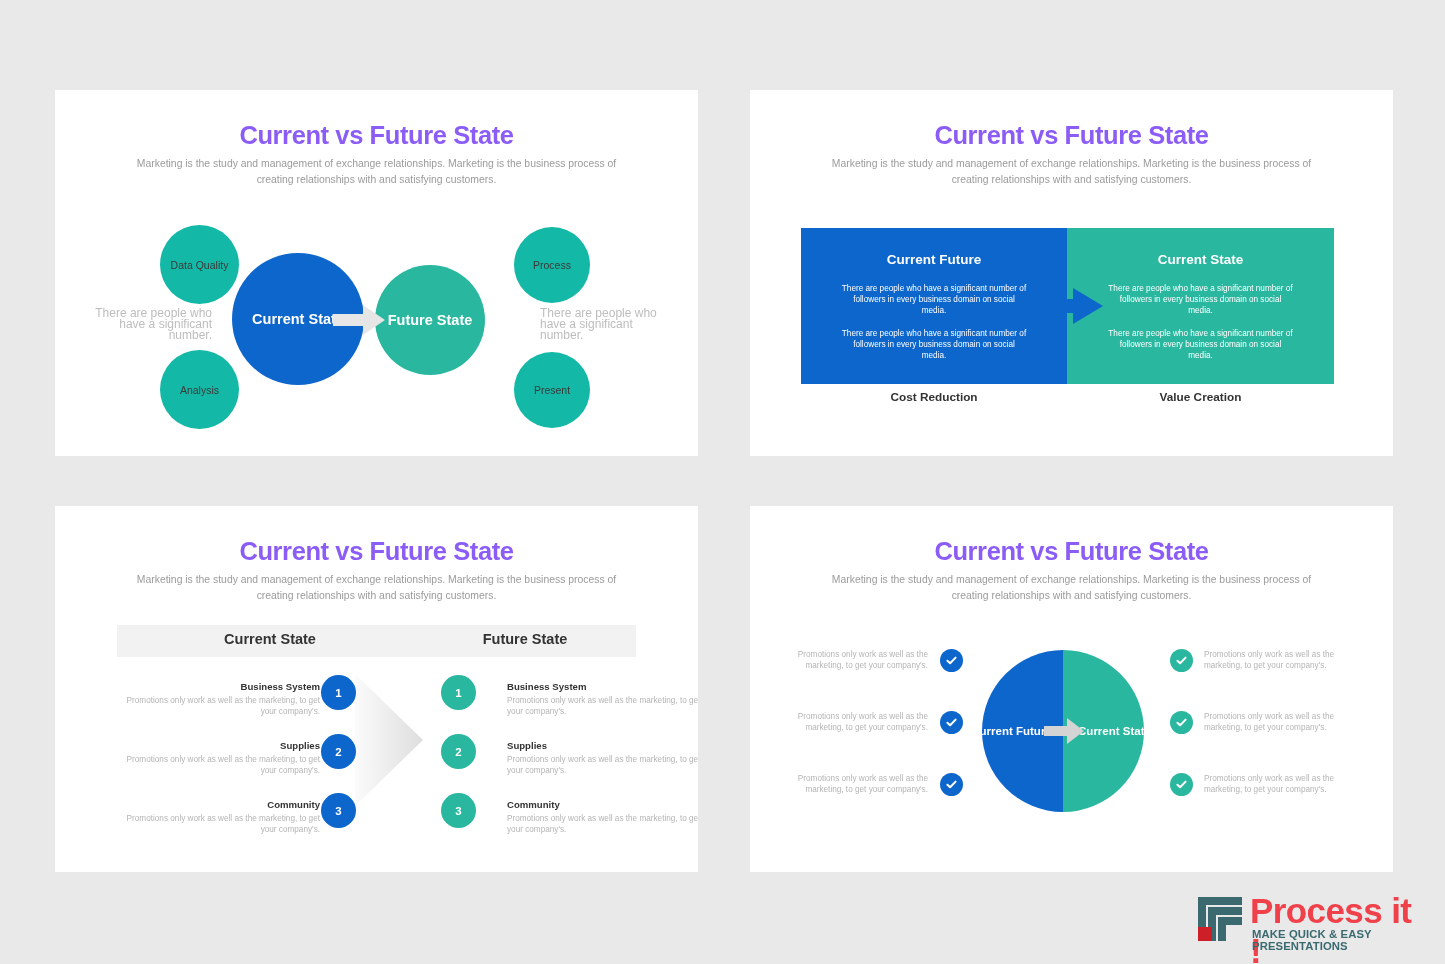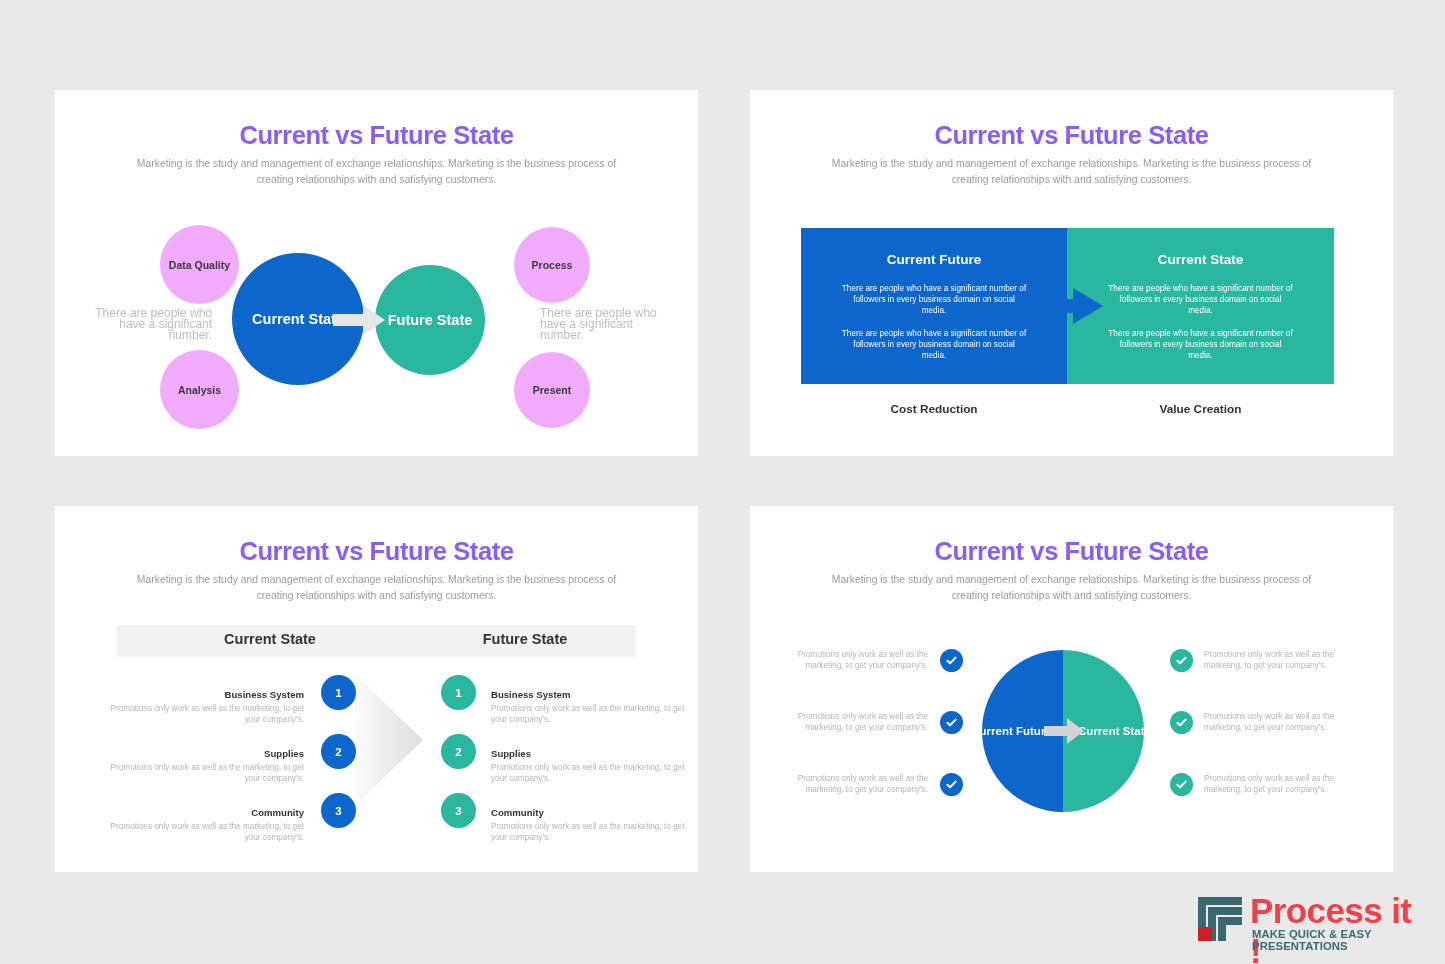--- a/index.html
+++ b/index.html
@@ -72,27 +72,27 @@
     left: 177px; top: 163px; width: 132px; height: 132px;
     background: #0d66cc;
   }
   #p1-future {
     left: 320px; top: 175px; width: 110px; height: 110px;
     background: #29b79f;
   }
   .p1-sat {
     position: absolute;
     border-radius: 50%;
-    background: #f0abfc;
+    background: #14b8a6;
     display: flex;
     align-items: center;
     justify-content: center;
     color: #3a3a3a;
     font-size: 10.5px;
-    font-weight: bold;
+    font-weight: normal;
   }
   #p1-sat-dq     { left: 105px; top: 135px; width: 79px; height: 79px; }
   #p1-sat-an     { left: 105px; top: 260px; width: 79px; height: 79px; justify-content: center; }
   #p1-sat-pr     { left: 459px; top: 137px; width: 76px; height: 76px; }
   #p1-sat-pe     { left: 459px; top: 262px; width: 76px; height: 76px; }
 
   .p1-note {
     position: absolute;
     font-size: 12px;
     line-height: 11px;
@@ -140,21 +140,20 @@
     width: 70px; height: 36px;
     z-index: 3;
   }
   .p2-caption {
     position: absolute;
     top: 300px;
     font-size: 11.8px;
     font-weight: bold;
     color: #333333;
     text-align: center;
-    margin-top: 12px;
   }
   #p2-cap-left  { left: 51px;  width: 266px; }
   #p2-cap-right { left: 317px; width: 267px; }
 
   
   #p3-headerbar {
     position: absolute;
     left: 62px; top: 119px;
     width: 519px; height: 32px;
     background: #f2f2f2;
@@ -170,21 +169,21 @@
   #p3-head-left  { left: 100px; width: 230px; }
   #p3-head-right { left: 355px; width: 230px; }
 
   .p3-row { position: absolute; height: 58px; }
   .p3-row.left  { left: 52px;  width: 255px; }
   .p3-row.right { left: 378px; width: 255px; }
   .p3-row.r1 { top: 167px; }
   .p3-row.r2 { top: 226px; }
   .p3-row.r3 { top: 285px; }
 
-  .p3-text { position: absolute; top: 16px; width: 197px; }
+  .p3-text { position: absolute; top: 8px; width: 197px; margin-left: 16px; }
   .p3-row.left  .p3-text { left: 0;   text-align: right; }
   .p3-row.right .p3-text { left: 58px; text-align: left; }
 
   .p3-title {
     font-size: 9.6px; font-weight: bold; color: #333333;
     margin: 0 0 3px 0;
   }
   .p3-desc {
     font-size: 8.2px; line-height: 11px; color: #b5b5b5;
   }

